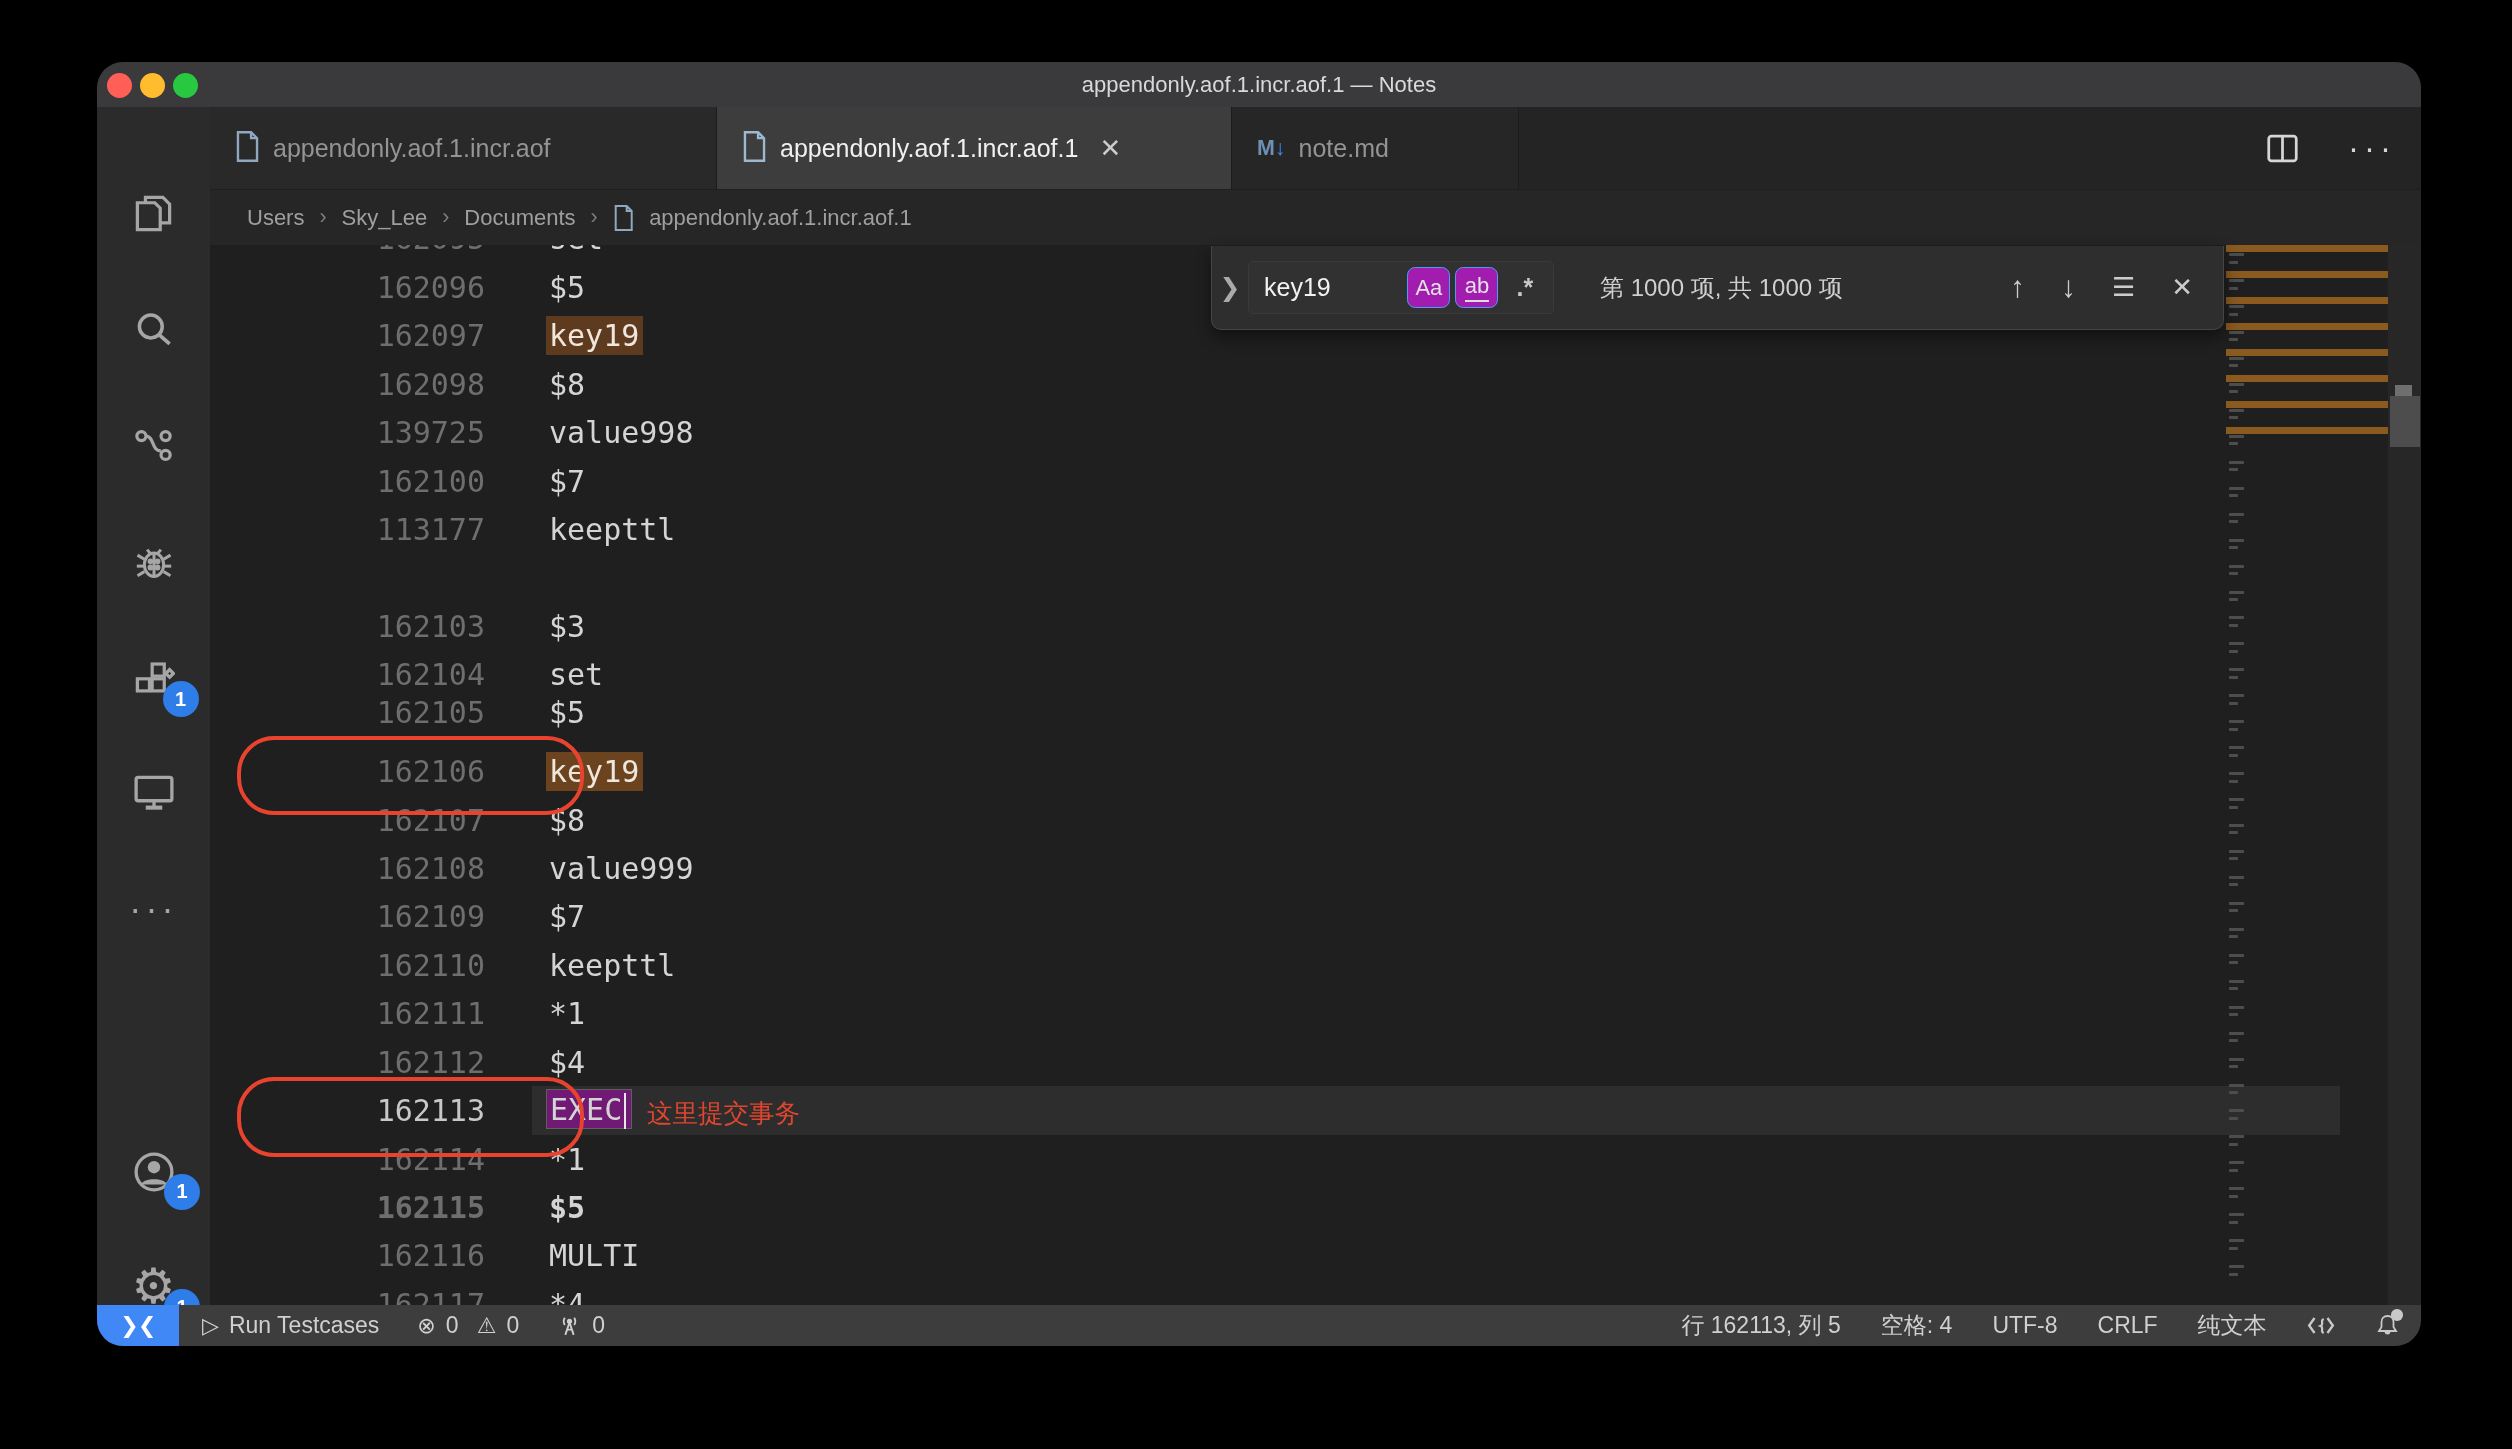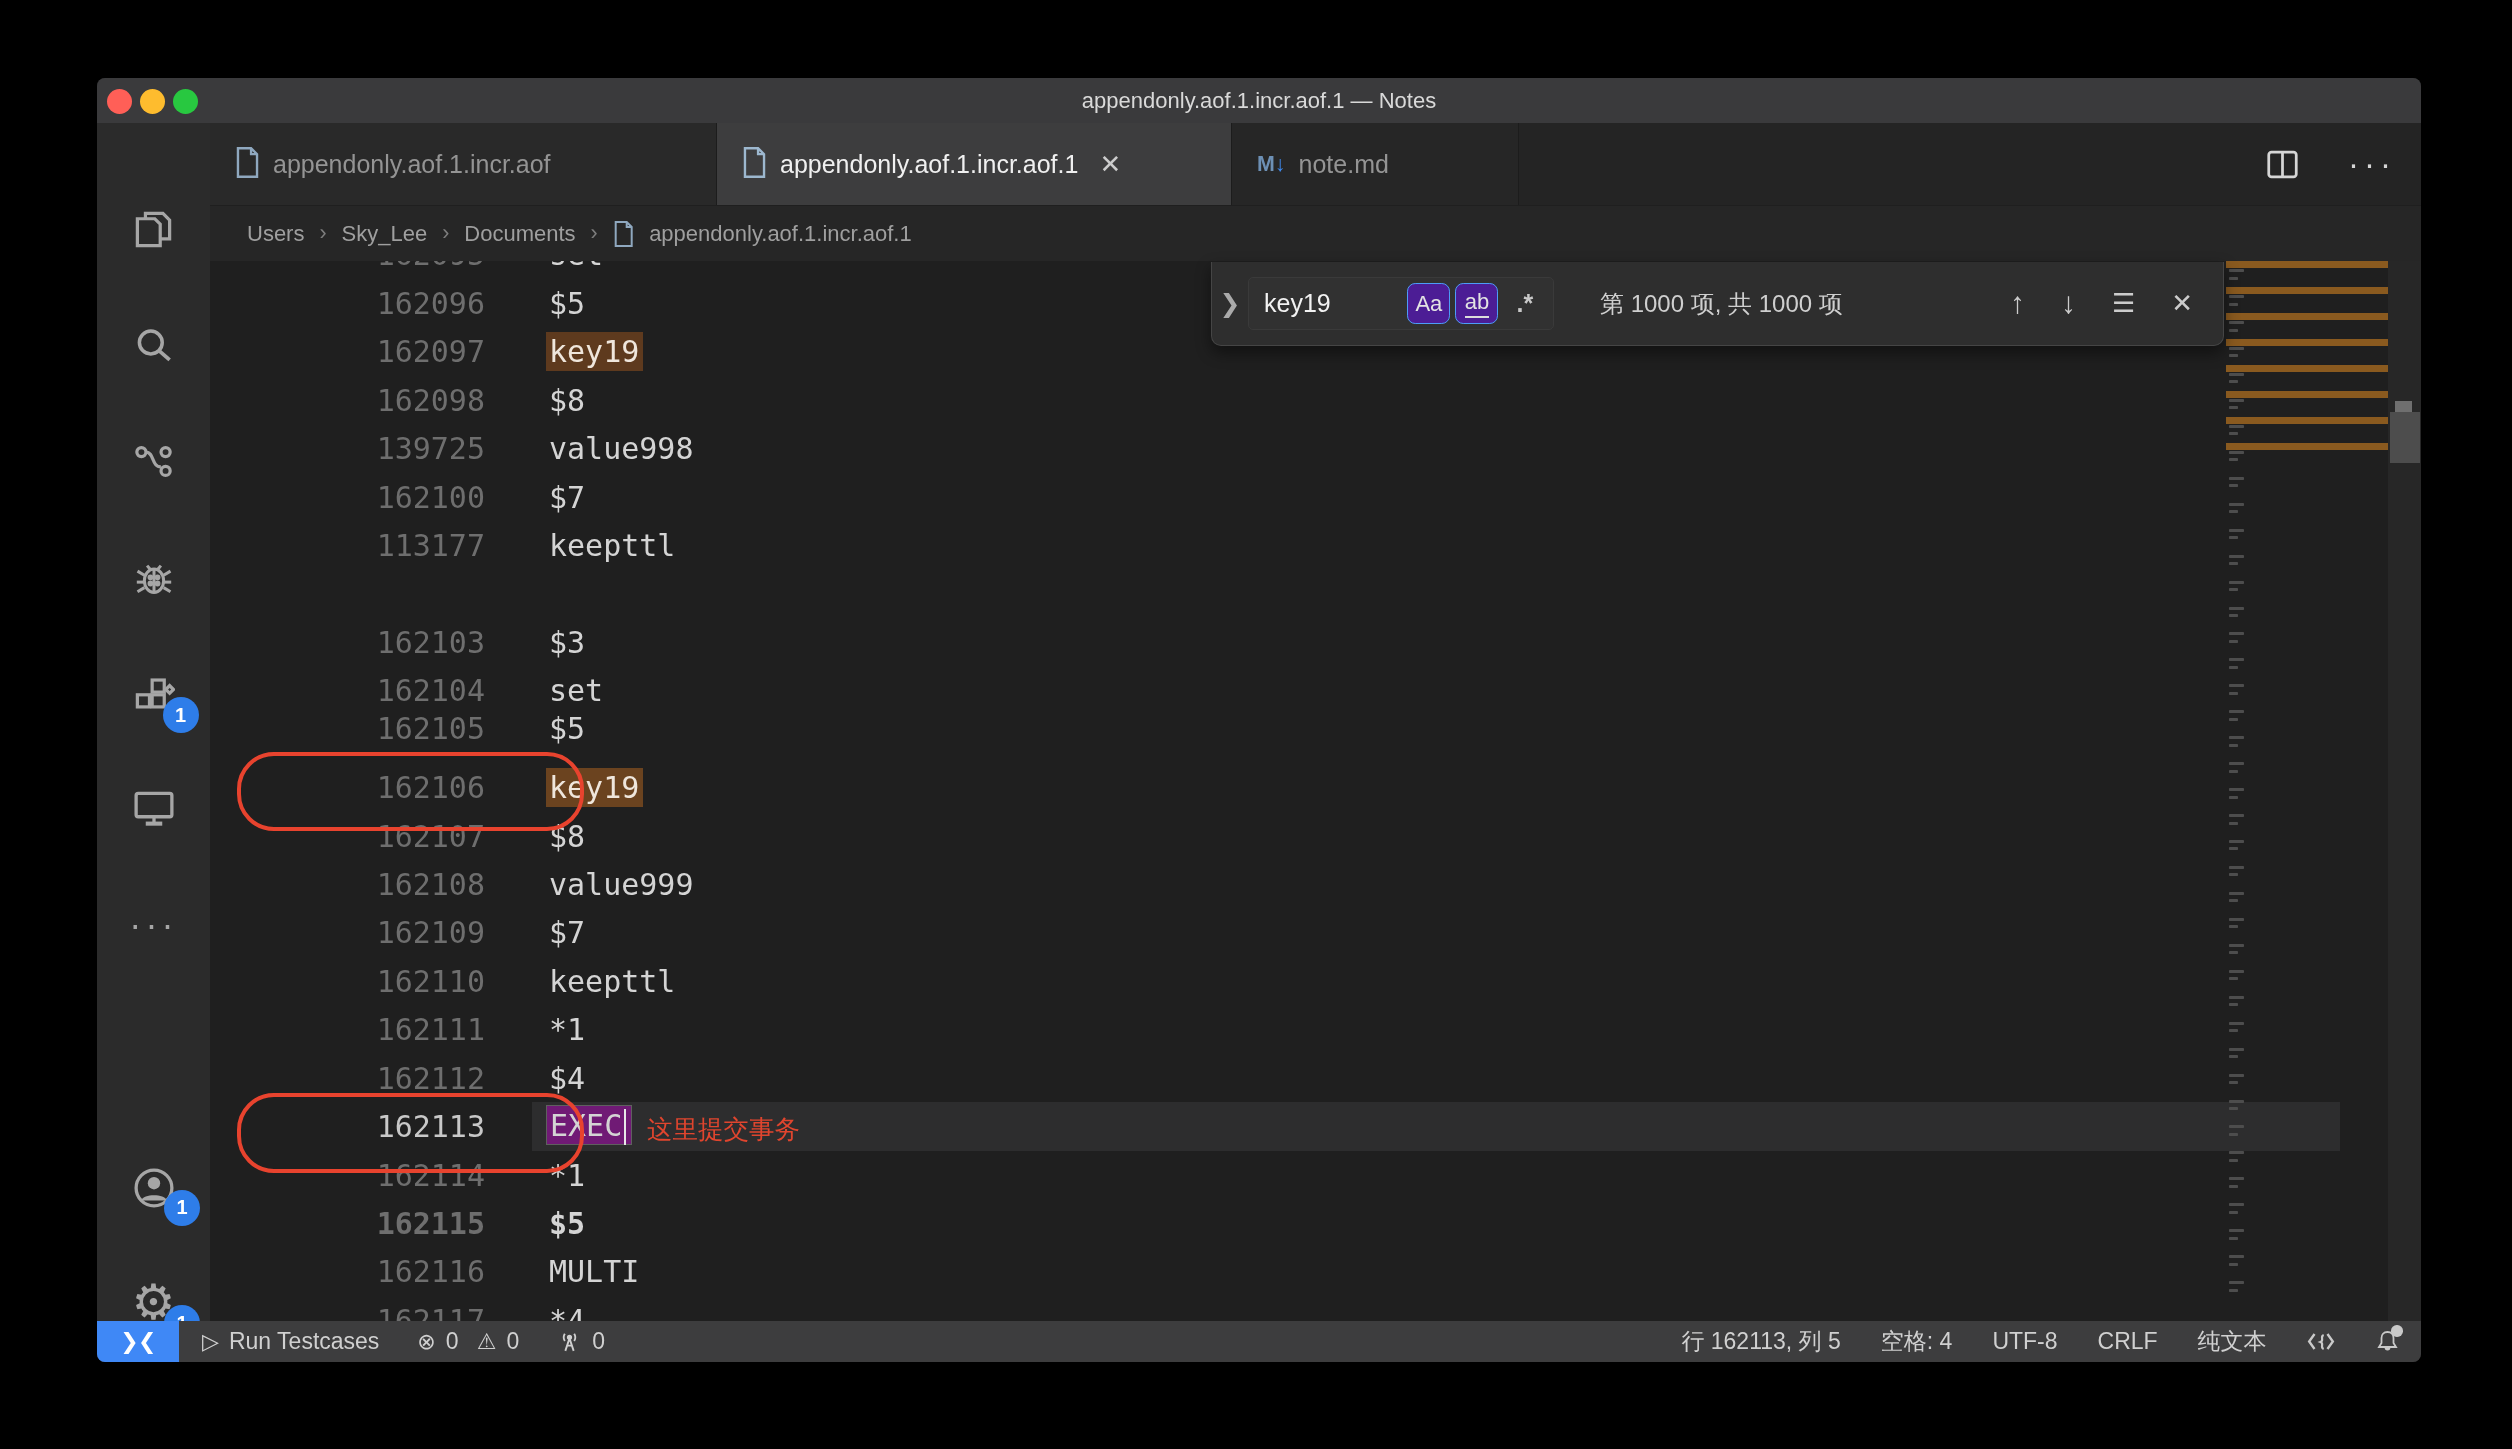--- a/index.html
+++ b/index.html
@@ -1,19 +1,19 @@
 <!DOCTYPE html>
 <html style="font-size:13px"><head>
 <meta charset="utf-8">
 <style>
   html,body{margin:0;padding:0;background:#000;}
   body{width:2512px;height:1450px;position:relative;overflow:hidden;
        font-family:"Liberation Sans","DejaVu Sans",sans-serif;-webkit-font-smoothing:antialiased;}
   .window{position:absolute;left:97px;top:62px;width:2324px;height:1284px;background:#1f1f1f;
-          border-radius:8px;overflow:hidden;box-shadow:0 25px 66px rgba(0,0,0,.8);margin-top:16px;}
+          border-radius:26px;overflow:hidden;box-shadow:0 25px 66px rgba(0,0,0,.8);}
   
   .titlebar{position:absolute;left:0;top:0;width:100%;height:45px;background:#3a3a3c;}
   .traffic{position:absolute;top:10.7px;width:25px;height:25px;border-radius:50%;}
   .t-red{left:10px;background:#ff5f57;}
   .t-yellow{left:43px;background:#febc2e;}
   .t-green{left:76px;background:#28c840;}
   .title-text{position:absolute;left:0;right:0;top:0;height:45px;line-height:45px;text-align:center;
               color:#d9d9d9;font-size:22px;}
   
   .tabbar{position:absolute;left:113px;top:45px;right:0;height:82px;background:#242424;}
@@ -58,21 +58,21 @@
   
   .find{position:absolute;left:1114px;top:184px;width:1013px;height:84px;background:#2e2e2e;
         border:0.8px solid #454545;border-top:none;border-radius:0 0 10px 10px;box-sizing:border-box;
         box-shadow:0 6.6px 15px rgba(0,0,0,.45);display:flex;align-items:center;}
   .find-chevron{width:36px;text-align:center;color:#aaaaaa;font-size:25px;}
   .find-input{width:306px;height:53px;background:#313131;border:0.8px solid #3a3a3a;border-radius:5px;
               display:flex;align-items:center;box-sizing:border-box;padding:0 6.6px 0 15px;}
   .find-query{flex:1;color:#f2f2f2;font-size:25px;}
   .toggle{height:41px;min-width:43px;border-radius:8.2px;display:flex;align-items:center;justify-content:center;
           color:#e3e3e3;font-size:22px;margin-left:5px;box-sizing:border-box;}
-  .toggle-on{border:1.6px solid #4d9cf8;background:#4c1d95;}
+  .toggle-on{border:1.6px solid #4d9cf8;background:#a21caf;}
   .toggle-off{color:#c9c9c9;font-weight:bold;font-size:25px;}
   .ab-underline{border-bottom:2.5px solid #dcdcdc;padding-bottom:0.8px;}
   .find-result{color:#cfcfcf;font-size:24px;margin-left:46px;white-space:nowrap;}
   .find-icons{position:absolute;right:30px;top:0;height:82px;display:flex;align-items:center;gap:36px;
               color:#cccccc;font-size:30px;}
   
   .minimap{position:absolute;right:33px;top:0;width:162px;bottom:0;}
   .mm-stripe{position:absolute;left:0;width:162px;height:6.6px;background:#8a5a1f;}
   .mm-mark{position:absolute;left:3.3px;background:#4d4d4d;height:3.3px;border-radius:0.8px;}
   .scrollbar{position:absolute;right:0;top:0;width:33px;bottom:0;background:#272727;}

